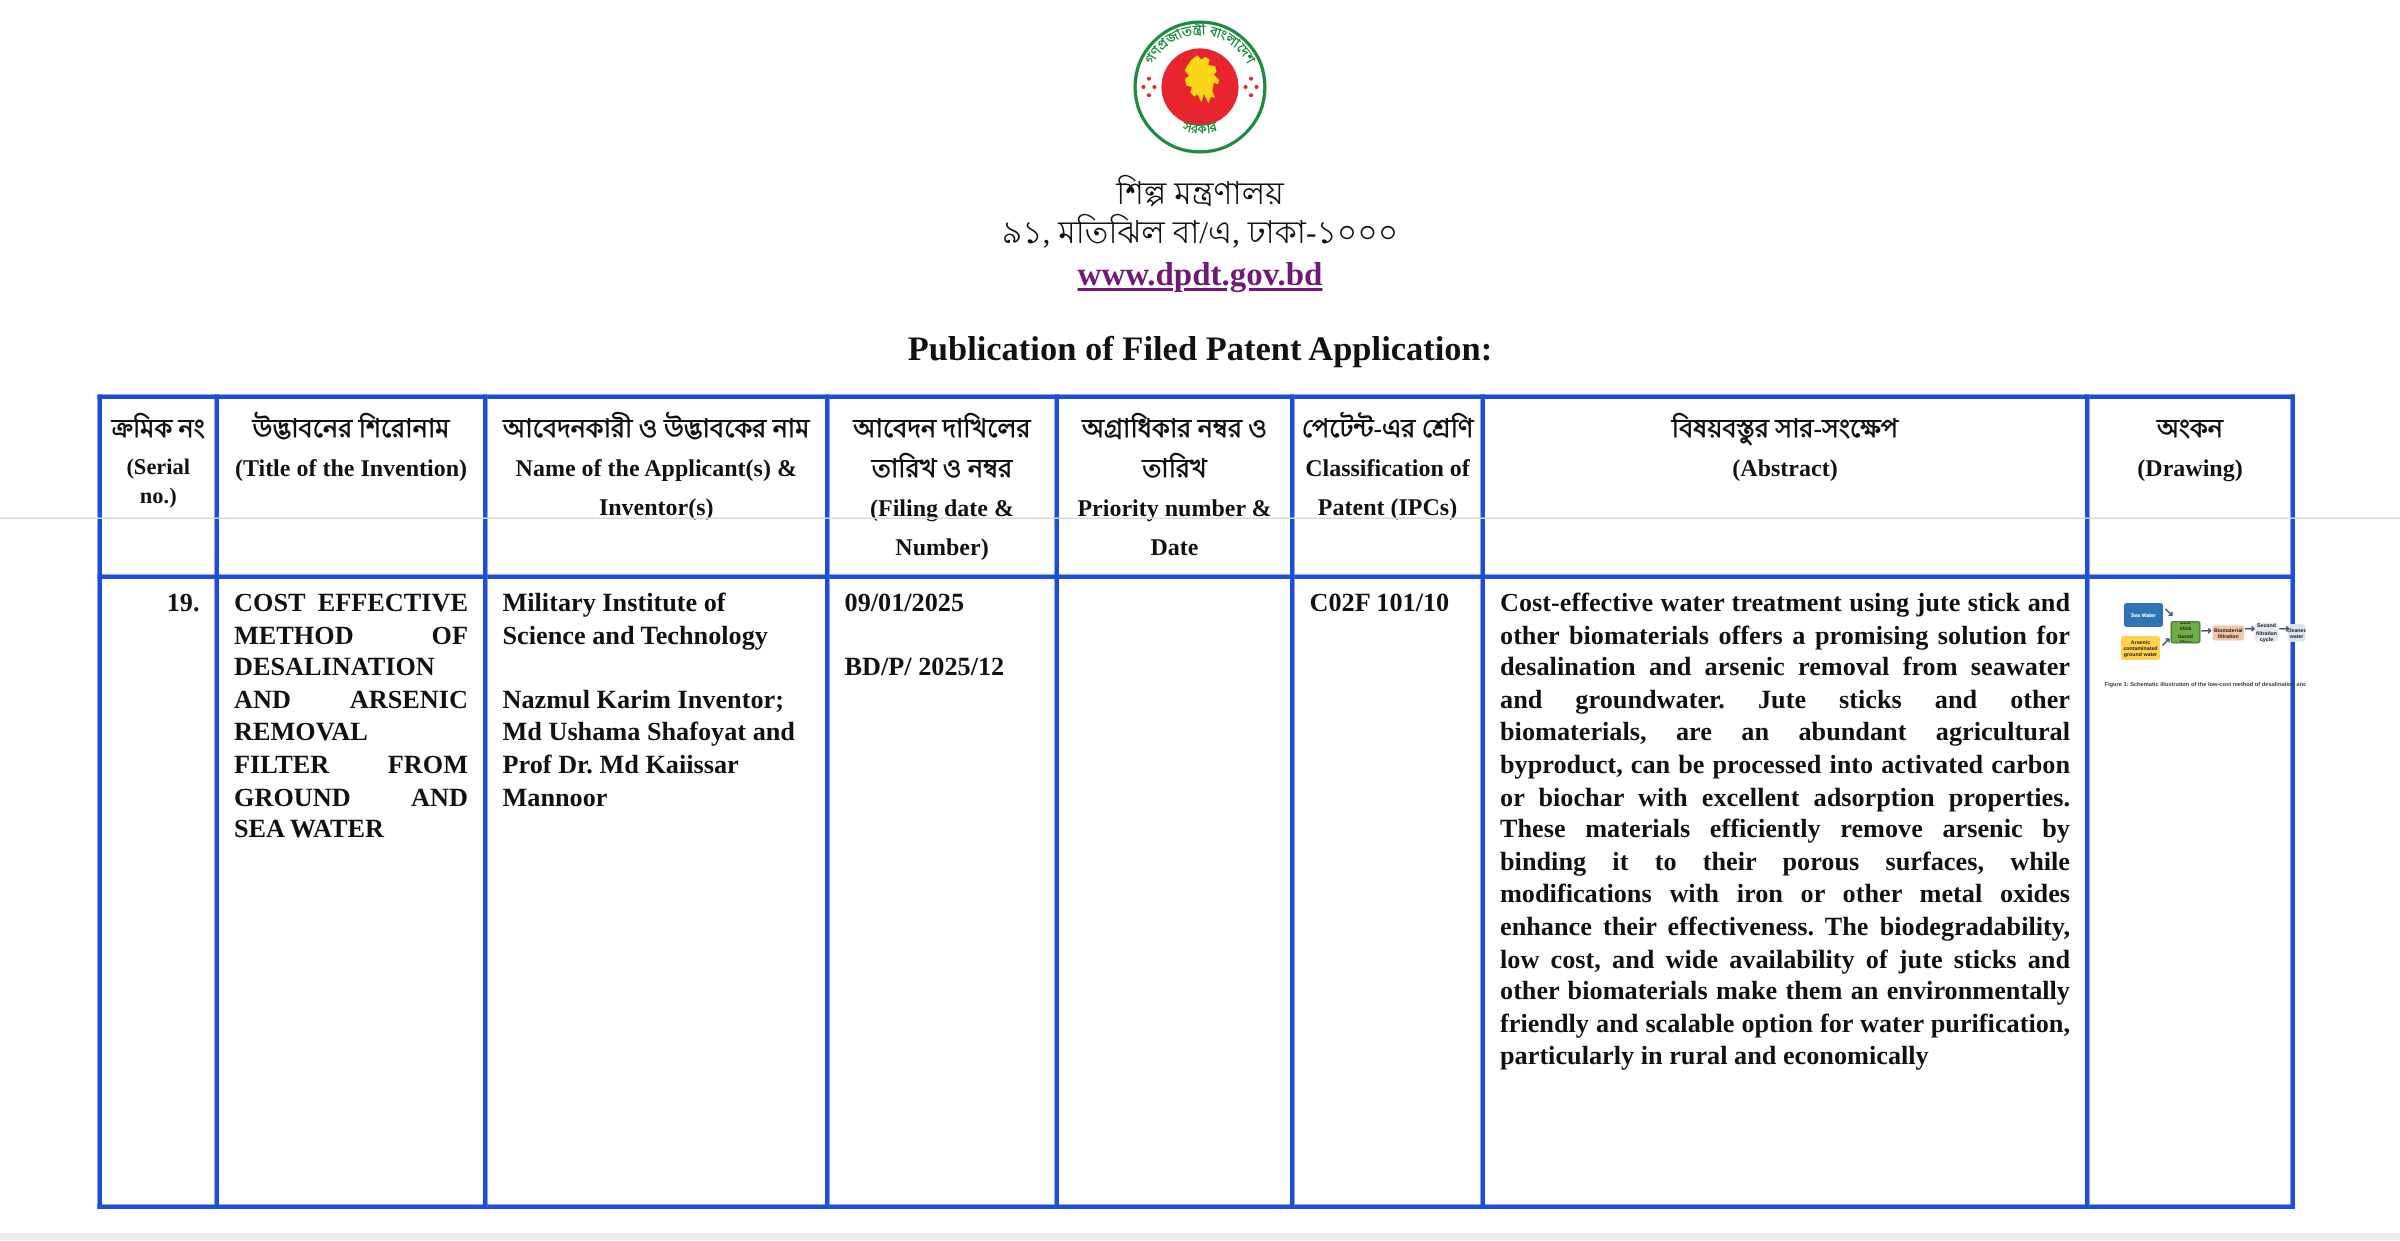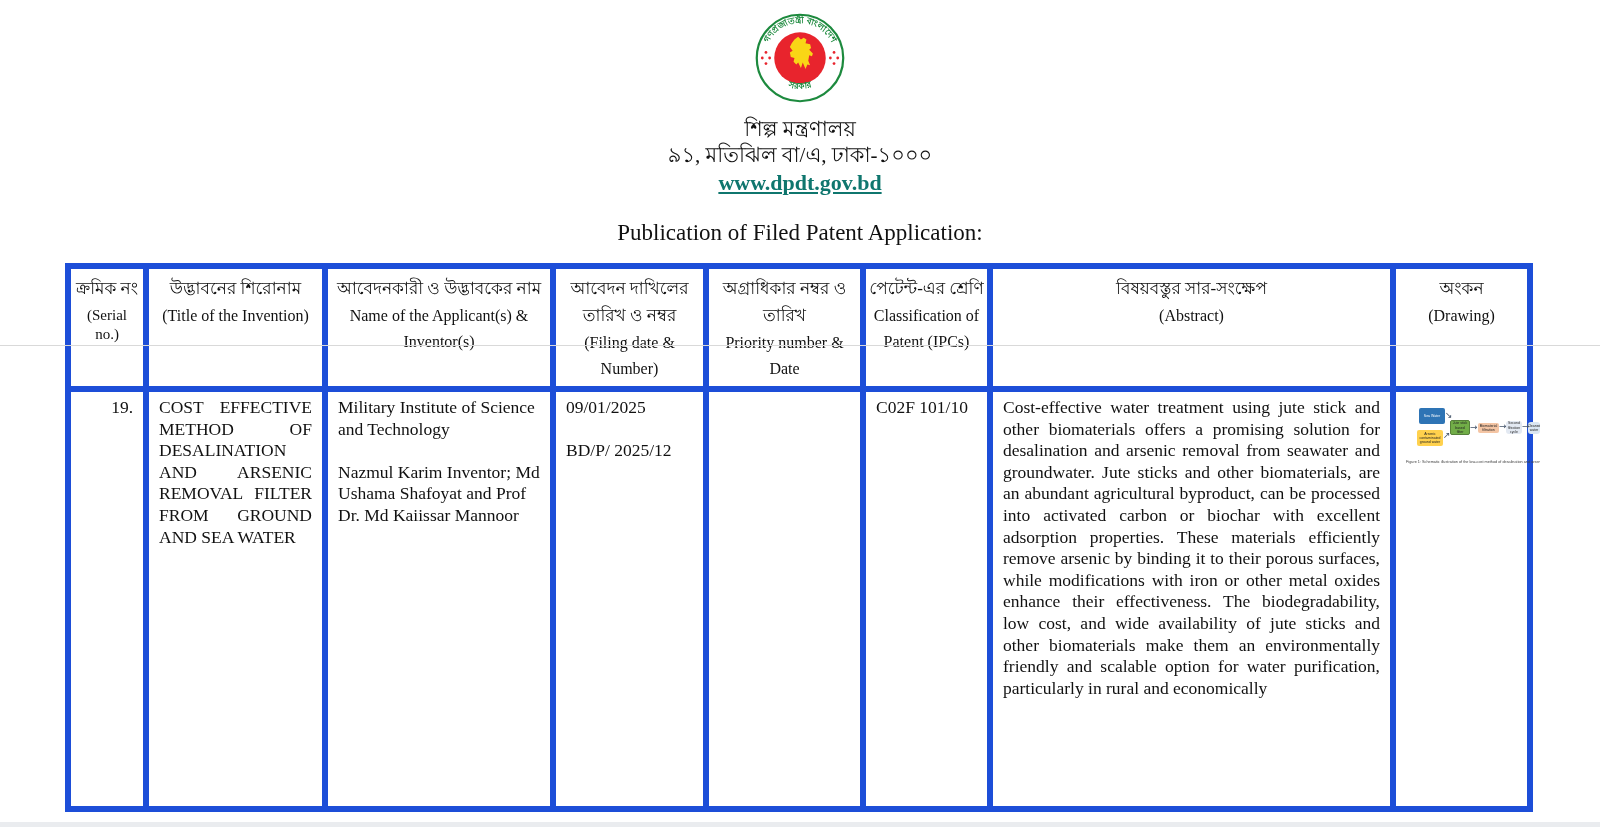--- a/index.html
+++ b/index.html
@@ -12,37 +12,37 @@
     position: relative;
   }
   .page { position: absolute; inset: 0; width: 1600px; height: 827px; overflow: hidden; background: #fff; }
 
   
   .doc-header { text-align: center; }
   .emblem-wrap { width: 92px; height: 92px; margin: 12px auto 12px; }
   .org-name { font-size: 24px; font-weight: bold; line-height: 30px; margin-top: 2px; }
   .org-line { font-size: 21px; line-height: 26px; }
   .site-line { margin-top: 2px; font-size: 22px; line-height: 26px; font-weight: bold; }
-  .site-line a { color: #0f766e; text-decoration: underline; }
-
-  .doc-title { text-align: center; margin-top: 24px; font-size: 23px; font-weight: normal; line-height: 26px; }
+  .site-line a { color: #701a75; text-decoration: underline; }
+
+  .doc-title { text-align: center; margin-top: 24px; font-size: 23px; font-weight: bold; line-height: 26px; }
 
   .page-rule { position: absolute; left: 0; top: 345px; width: 1600px; height: 1px; background: #d9d9d9; }
 
   
   table.pat {
     border-collapse: collapse;
     table-layout: fixed;
     margin: 17px 0 0 65px;
     width: 1462px;
   }
   table.pat th, table.pat td {
-    border: 6px solid #1d4ed8;
+    border: 3px solid #1d4ed8;
     vertical-align: top;
-    font-weight: normal;
+    font-weight: bold;
   }
   table.pat th { padding: 6px 3px 4px; text-align: center; }
   .h-bn { display: block; font-size: 17px; line-height: 27px; }
   .h-en { display: block; font-size: 16px; line-height: 26px; margin-top: 1px; }
   .h-en-sm { display: block; font-size: 15px; line-height: 19px; margin-top: 4px; }
   tr.data-row td { height: 420px; font-size: 17.5px; line-height: 21.6px; padding: 5px 10px; }
   td.c-serial { text-align: right; padding-right: 7px; }
   td.c-title { text-align: justify; padding: 5px 9px; }
   td.c-apl { padding: 5px 8px; }
   td.c-filing { padding: 5px 10px; }

